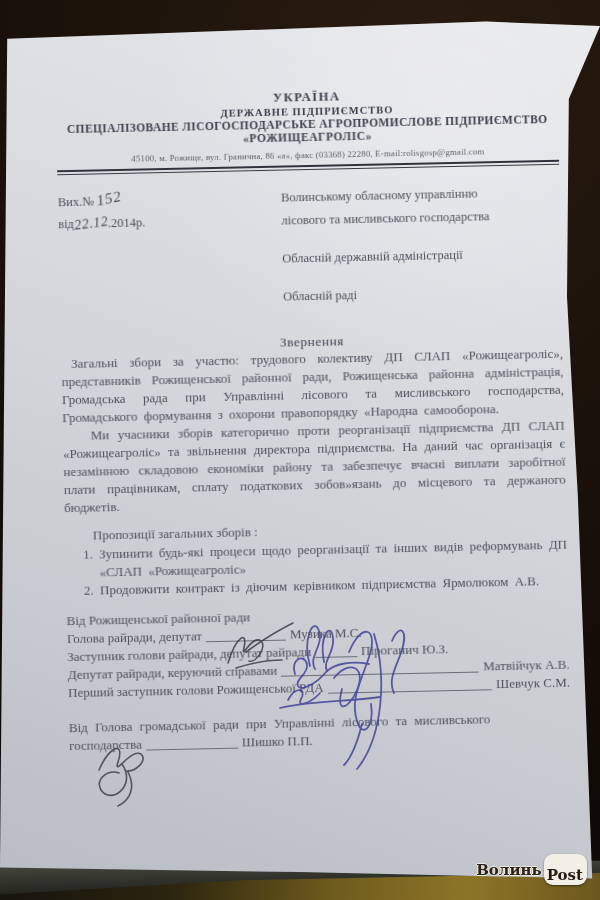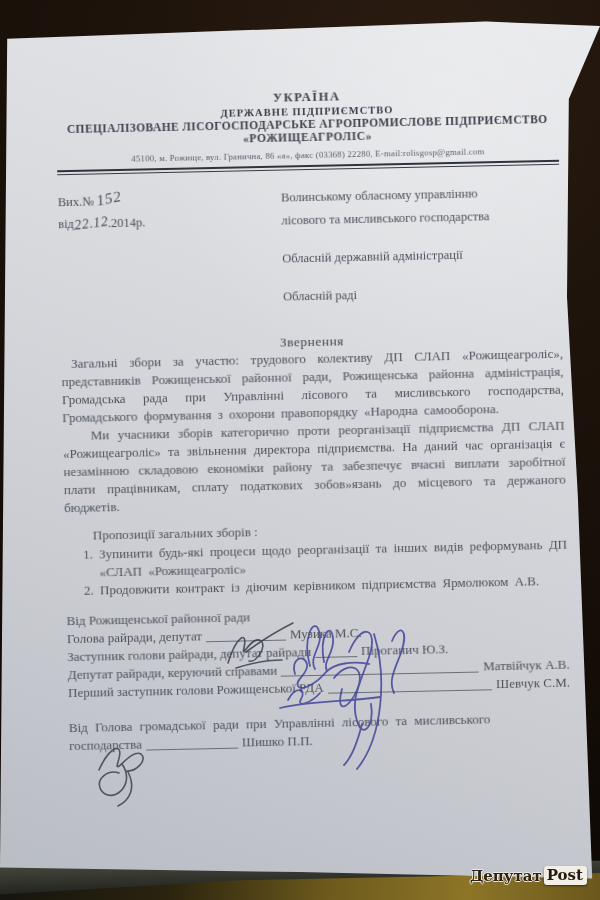--- a/index.html
+++ b/index.html
@@ -80,22 +80,22 @@
   .watermark{
     position:absolute;right:13px;bottom:15px;z-index:5;
     font-family:"DejaVu Serif",serif;font-weight:bold;font-size:15px;line-height:18px;
     display:flex;align-items:center;
   }
   .wm-region{
     color:#2c221a;
     text-shadow:-1px 0 #ece8dc,1px 0 #ece8dc,0 -1px #ece8dc,0 1px #ece8dc;
   }
   .wm-brand{
-    background:#f2efe6;color:#241c12;padding:0 4px 1px 3px;margin-left:2px;
-    border-radius:3px;box-shadow:0 1px 2px rgba(0,0,0,0.5);
+    background:#f2efe6;color:#241c12;padding:12px 4px 1px 3px;margin-left:2px;
+    border-radius:9px;box-shadow:0 1px 2px rgba(0,0,0,0.5);
   }
 </style>
 </head>
 <body>
 
 <div class="desk"></div>
 <div class="table-edge"></div>
 <div class="floor"></div>
 
 <div class="paper">
@@ -198,15 +198,15 @@
       <g stroke="#3d4250" stroke-width="1.6" opacity="0.85">
         <path d="M99,770 C110,745 125,741 118,762 C113,778 131,748 141,754 C148,760 136,772 126,771"></path>
         <path d="M122,764 C137,786 111,805 101,790 C95,779 108,769 119,773"></path>
         <path d="M128,772 C136,788 130,800 118,806"></path>
       </g>
     </g>
   </svg>
 </div>
 
 <div class="watermark">
-  <span class="wm-region">Депутат</span>
+  <span class="wm-region">Волинь</span>
   <span class="wm-brand">Post</span>
 </div>
 
 </body></html>

